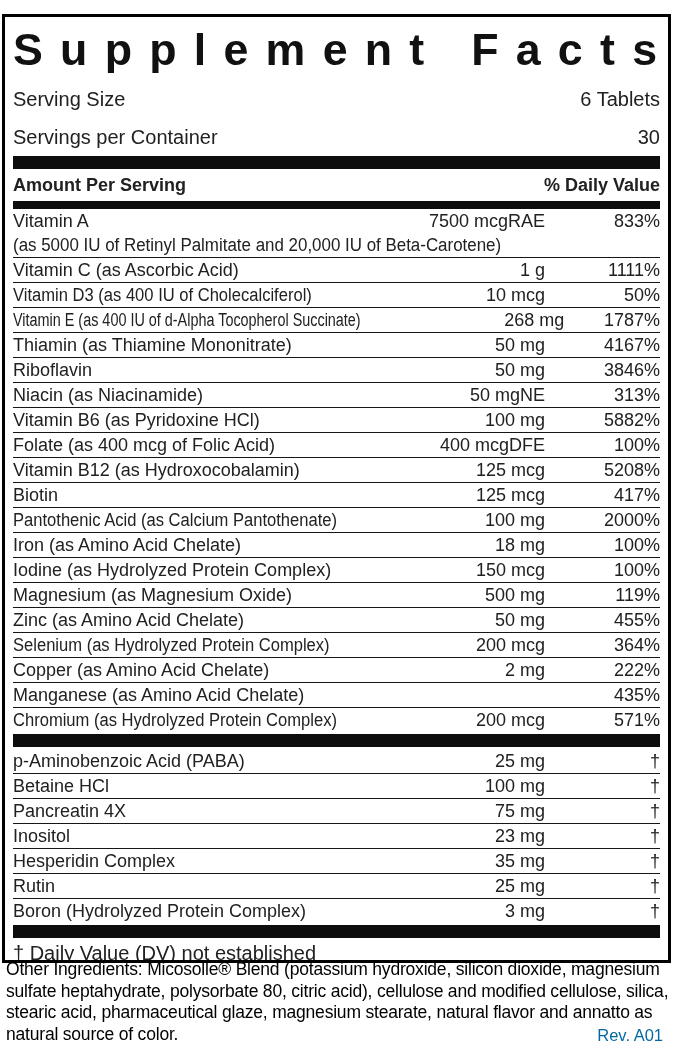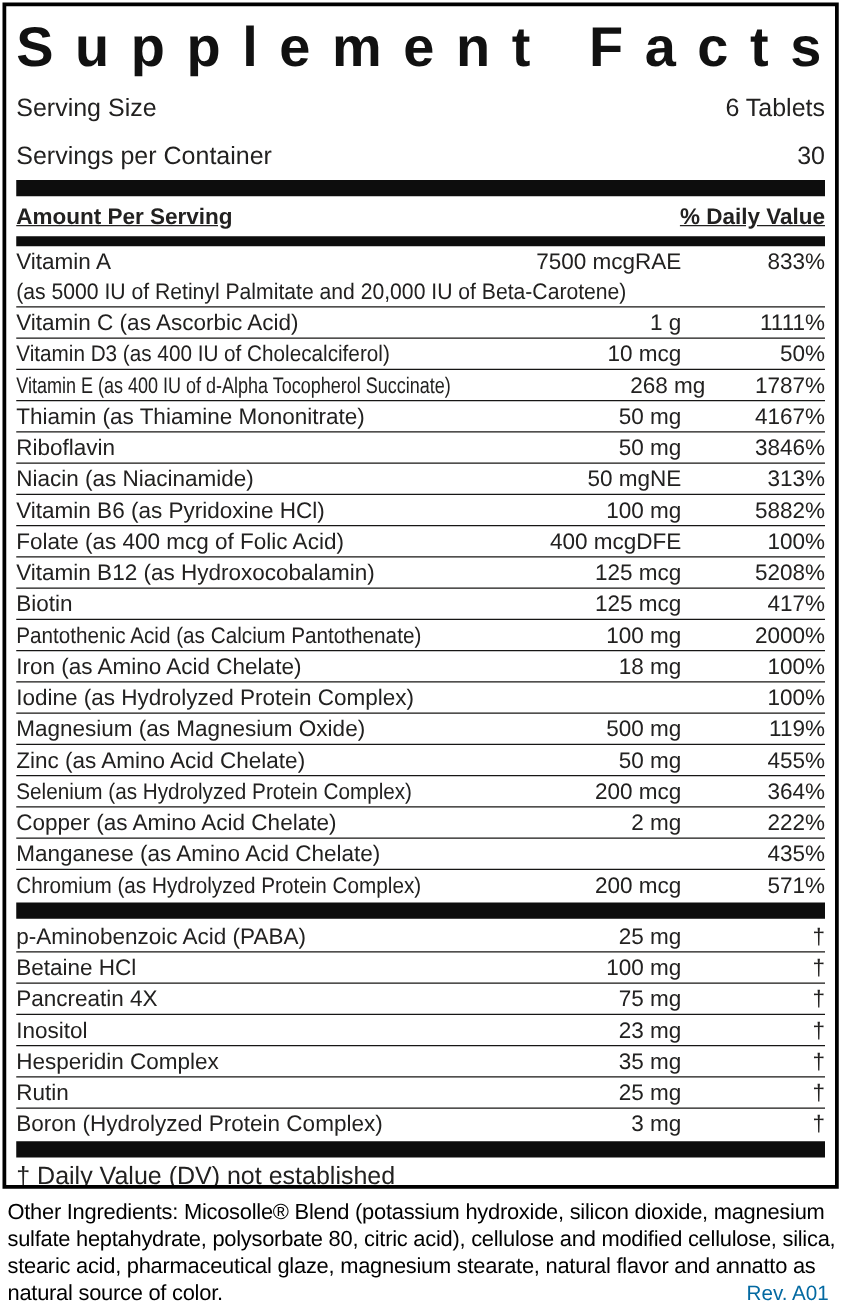--- a/index.html
+++ b/index.html
@@ -2,42 +2,42 @@
 <html><head>
 <meta charset="utf-8">
 <style>
   html,body{margin:0;padding:0;}
   body{
     width:679px;height:1051px;position:relative;background:#ffffff;
     font-family:"Liberation Sans", sans-serif;color:#222120;
     -webkit-font-smoothing:antialiased;
   }
   .label-box{
-    position:absolute;left:2px;top:2px;width:669px;height:949px;
+    position:absolute;left:2px;top:14px;width:669px;height:949px;
     box-sizing:border-box;border:3px solid #000;background:#fff;
     padding:0 8px 2px;overflow:hidden;
   }
   .title-wrap{padding:8px 0 2px;}
   .title-wrap svg{display:block;width:100%;height:48px;}
   .title-wrap text{
     font-family:"Liberation Sans", sans-serif;font-weight:bold;
     font-size:45px;fill:#111;
   }
   .serving-row{
     display:flex;justify-content:space-between;align-items:baseline;
     font-size:20px;line-height:27px;white-space:nowrap;margin-top:11px;
   }
   .bar{background:#0d0d0d;}
   .bar-thick{height:13px;margin-top:5px;}
   .bar-mid{height:13px;margin:2px 0;}
   .bar-mid2{height:13px;margin-top:2px;}
   .bar-thin{height:8px;}
   .header-row{
     display:flex;justify-content:space-between;align-items:baseline;
-    font-weight:bold;font-size:18px;padding:6px 0 5px;text-decoration:underline;
+    font-weight:bold;font-size:18px;padding:6px 0 5px;
   }
   .rows .row{
     display:flex;align-items:center;height:24px;font-size:18px;
     border-top:1.6px solid #171615;white-space:nowrap;
   }
   .rows .row:first-child{border-top:none;}
   .rows .name{flex:1;overflow:visible;}
   .rows .amt{width:140px;text-align:right;}
   .rows .dv{width:115px;text-align:right;}
   .rows .sub{
@@ -158,20 +158,21 @@
   </div>
 
   <div class="row">
     <span class="name">Iron (as Amino Acid Chelate)</span>
     <span class="amt">18 mg</span>
     <span class="dv">100%</span>
   </div>
 
   <div class="row">
     <span class="name">Iodine (as Hydrolyzed Protein Complex)</span>
+    <span class="amt">150 mcg</span>
     <span class="dv">100%</span>
   </div>
 
   <div class="row">
     <span class="name">Magnesium (as Magnesium Oxide)</span>
     <span class="amt">500 mg</span>
     <span class="dv">119%</span>
   </div>
 
   <div class="row">

